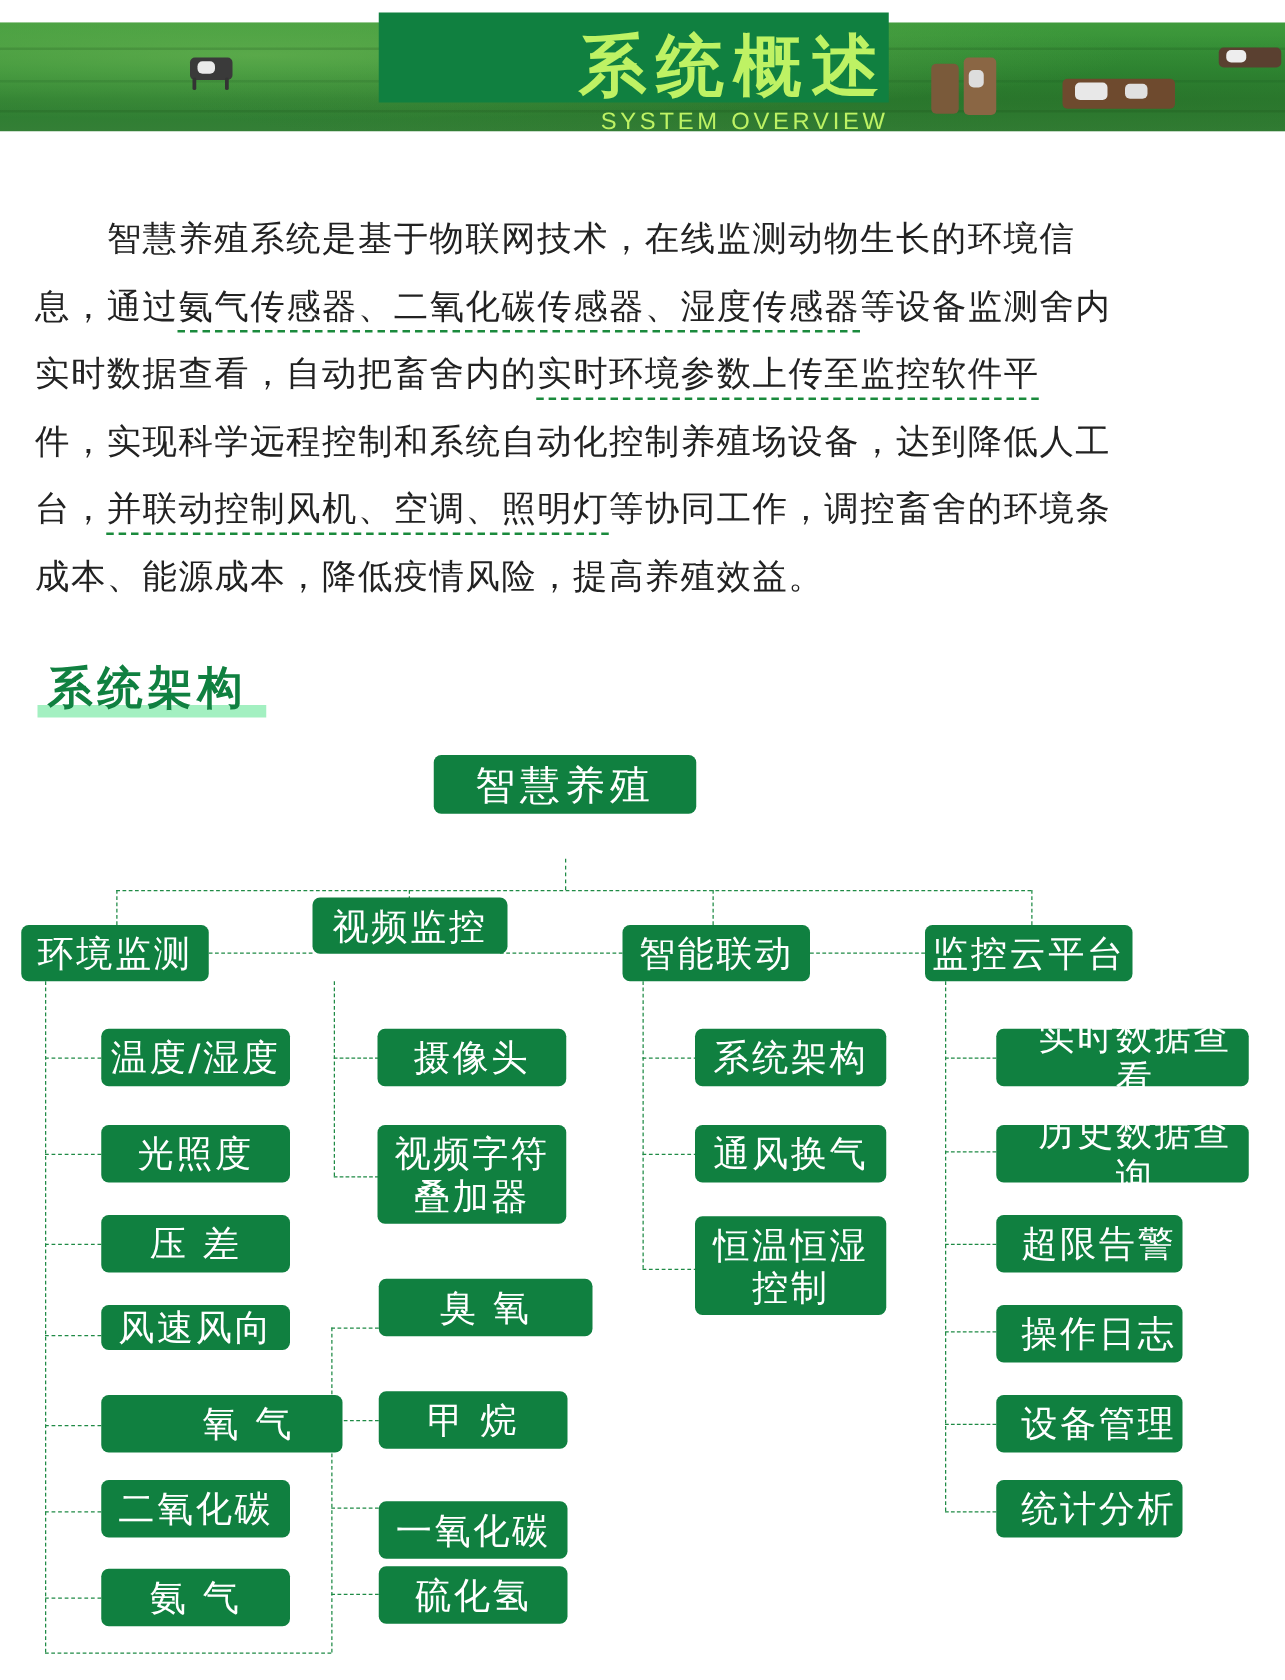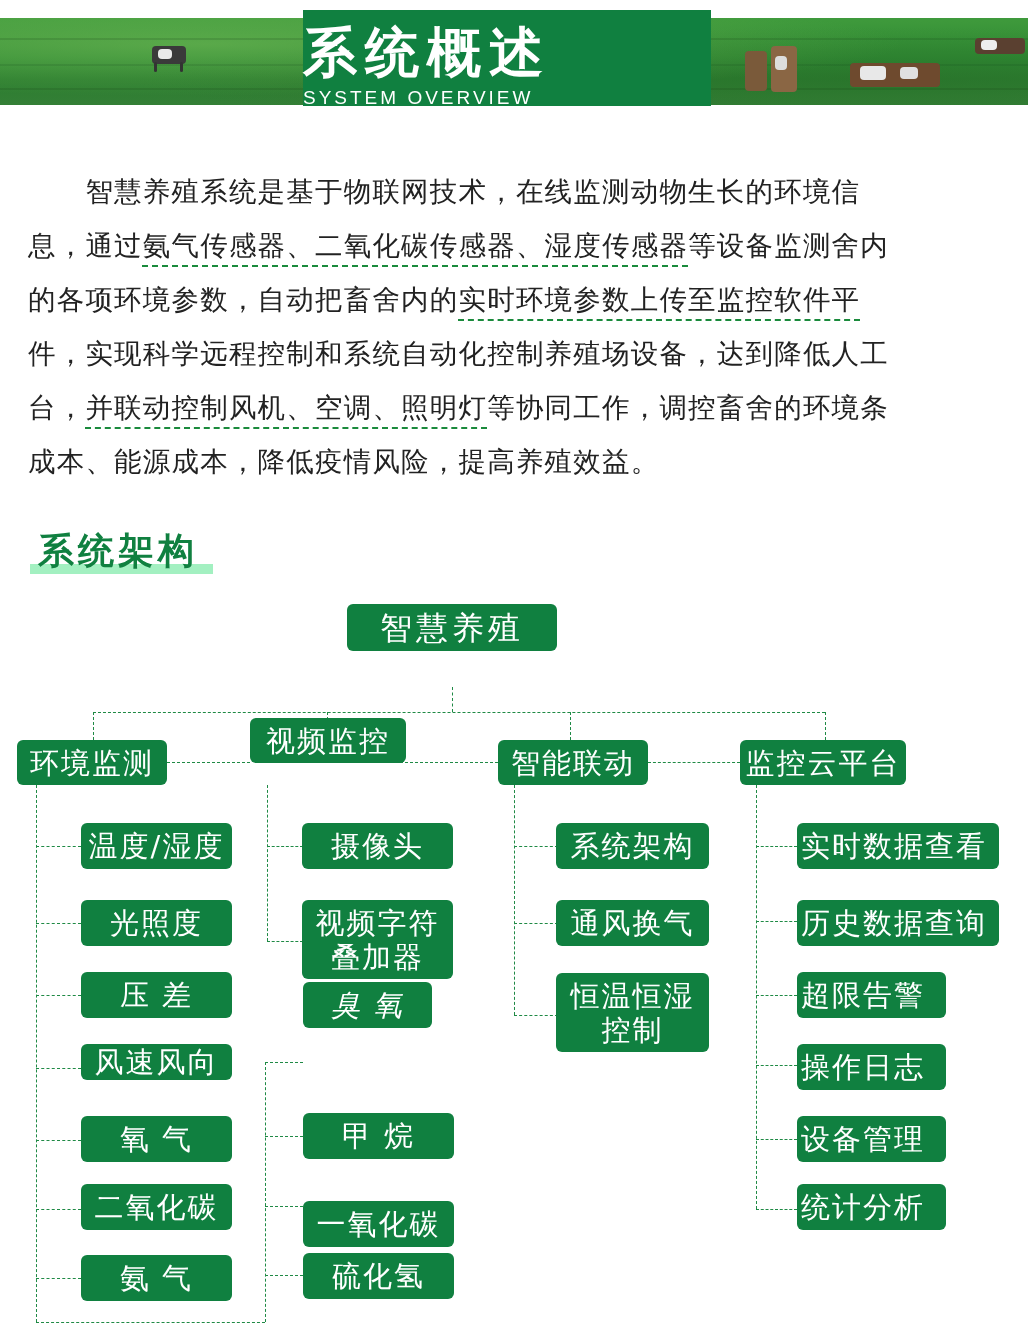--- a/index.html
+++ b/index.html
@@ -5,31 +5,31 @@
   html,body{margin:0;padding:0;background:#fff;}
   body{width:1028px;height:1344px;position:relative;overflow:hidden;font-family:"DejaVu Sans","Liberation Sans",sans-serif;}
   .banner{position:absolute;left:0;top:18px;width:1028px;height:87px;
     background:
       radial-gradient(ellipse at 20% 30%, rgba(120,190,90,.55), transparent 60%),
       radial-gradient(ellipse at 85% 70%, rgba(40,110,40,.5), transparent 60%),
       linear-gradient(180deg,#3f9a3c 0%,#2f8a33 45%,#2b7d2f 70%,#347f36 100%);}
   .banner .stripe{position:absolute;left:0;right:0;height:2px;background:rgba(20,70,25,.35);}
   .cow{position:absolute;}
   .cow .body{position:absolute;border-radius:4px;}
-  .title-box{position:absolute;left:303px;top:10px;width:408px;height:96px;background:#108040;text-align:left;color:#ffffff;}
+  .title-box{position:absolute;left:303px;top:10px;width:408px;height:72px;background:#108040;text-align:right;color:#bef264;}
   .title-cn{font-family:"DejaVu Sans",sans-serif;font-weight:bold;font-size:54px;letter-spacing:8px;line-height:70px;margin-top:8px;}
   .title-en{font-family:"Liberation Sans",sans-serif;font-size:19px;letter-spacing:3px;line-height:20px;}
   .para{position:absolute;left:28px;top:164px;width:975px;font-size:27.5px;line-height:54px;color:#222;letter-spacing:1.2px;}
   .para p{margin:0;}
   .u{text-decoration:underline dashed #1a8a3c;text-decoration-thickness:2px;text-underline-offset:10px;}
   .sec-title{position:absolute;left:30px;top:528px;height:48px;}
   .sec-bar{position:absolute;left:0;top:36px;width:183px;height:10px;background:#a3f0c1;}
   .sec-text{position:relative;left:8px;top:0;font-size:36px;font-weight:bold;color:#108040;letter-spacing:4px;line-height:46px;}
   .node{position:absolute;background:#108040;color:#fff;border-radius:6px;display:flex;align-items:center;justify-content:center;text-align:center;font-size:29px;line-height:34px;letter-spacing:2px;white-space:pre-line;}
-  .node.left{justify-content:flex-start;padding-left:4px;box-sizing:border-box;}
+  .node.left{justify-content:flex-start;padding-left:20px;box-sizing:border-box;}
   .h{position:absolute;height:0;border-top:1.5px dashed #1f8a45;}
   .v{position:absolute;width:0;border-left:1.5px dashed #1f8a45;}
 </style>
 </head>
 <body>
 
 <div class="banner">
   <div class="stripe" style="top:20px;opacity:.5"></div>
   <div class="stripe" style="top:46px;opacity:.4"></div>
   <div class="stripe" style="top:70px;opacity:.5"></div>
@@ -58,21 +58,21 @@
 </div>
 
 <div class="title-box">
   <div class="title-cn">系统概述</div>
   <div class="title-en">SYSTEM OVERVIEW</div>
 </div>
 
 <div class="para">
   <p><span>　　智慧养殖系统是基于物联网技术，在线监测动物生长的环境信</span></p>
   <p><span>息，通过</span><span class="u">氨气传感器、二氧化碳传感器、湿度传感器</span><span>等设备监测舍内</span></p>
-  <p><span>的各项环境参数，自动把畜舍内的</span><span class="u">实时环境参数上传至监控软件平</span></p>
+  <p><span>实时数据查看，自动把畜舍内的</span><span class="u">实时环境参数上传至监控软件平</span></p>
   <p><span>件，实现科学远程控制和系统自动化控制养殖场设备，达到降低人工</span></p>
   <p><span>台，</span><span class="u">并联动控制风机、空调、照明灯</span><span>等协同工作，调控畜舍的环境条</span></p>
   <p><span>成本、能源成本，降低疫情风险，提高养殖效益。</span></p>
 </div>
 
 <div class="sec-title">
   <div class="sec-bar"></div>
   <div class="sec-text">系统架构</div>
 </div>
 
@@ -126,28 +126,28 @@
 
 <div class="node" style="left:17px;top:740px;width:150px;height:45px;">环境监测</div>
 <div class="node" style="left:250px;top:718px;width:156px;height:45px;">视频监控</div>
 <div class="node" style="left:498px;top:740px;width:150px;height:45px;">智能联动</div>
 <div class="node" style="left:740px;top:740px;width:166px;height:45px;">监控云平台</div>
 
 <div class="node" style="left:81px;top:823px;width:151px;height:46px;">温度/湿度</div>
 <div class="node" style="left:81px;top:900px;width:151px;height:46px;">光照度</div>
 <div class="node" style="left:81px;top:972px;width:151px;height:46px;">压 差</div>
 <div class="node" style="left:81px;top:1044px;width:151px;height:36px;">风速风向</div>
-<div class="node" style="left:81px;top:1116px;width:151px;height:46px;">氧 气</div>
+<div class="node" style="left:81px;top:1116px;width:151px;height:46px;padding-left:42px;">氧 气</div>
 <div class="node" style="left:81px;top:1184px;width:151px;height:46px;">二氧化碳</div>
 <div class="node" style="left:81px;top:1255px;width:151px;height:46px;">氨 气</div>
 
 <div class="node" style="left:302px;top:823px;width:151px;height:46px;">摄像头</div>
 <div class="node" style="left:302px;top:900px;width:151px;height:79px;">视频字符
 叠加器</div>
-<div class="node" style="left:303px;top:982px;width:129px;height:46px;font-style:italic;">臭 氧</div>
+<div class="node" style="left:303px;top:1023px;width:171px;height:46px;">臭 氧</div>
 <div class="node" style="left:303px;top:1113px;width:151px;height:46px;">甲 烷</div>
 <div class="node" style="left:303px;top:1181px;width:151px;height:46px;margin-top:20px;">一氧化碳</div>
 <div class="node" style="left:303px;top:1253px;width:151px;height:46px;">硫化氢</div>
 
 <div class="node" style="left:556px;top:823px;width:153px;height:46px;">系统架构</div>
 <div class="node" style="left:556px;top:900px;width:153px;height:46px;">通风换气</div>
 <div class="node" style="left:556px;top:973px;width:153px;height:79px;">恒温恒湿
 控制</div>
 
 <div class="node left" style="left:797px;top:823px;width:202px;height:46px;">实时数据查看</div>

